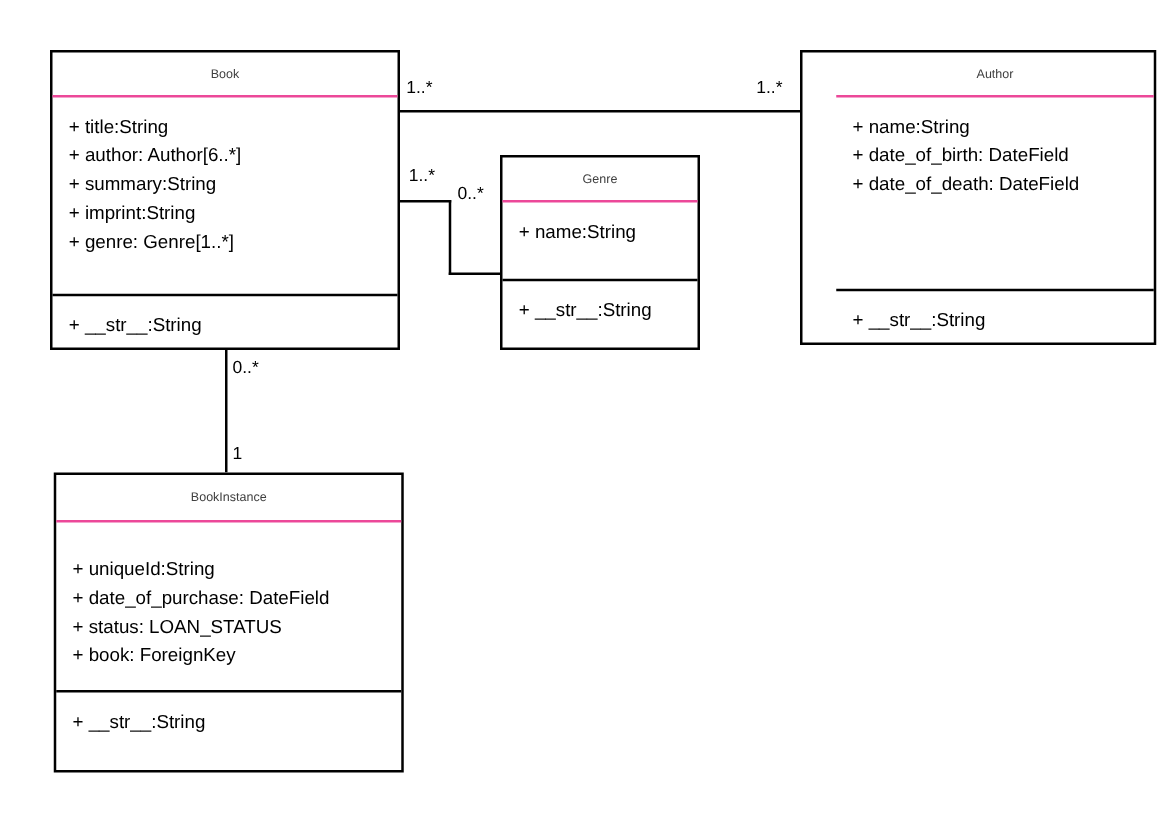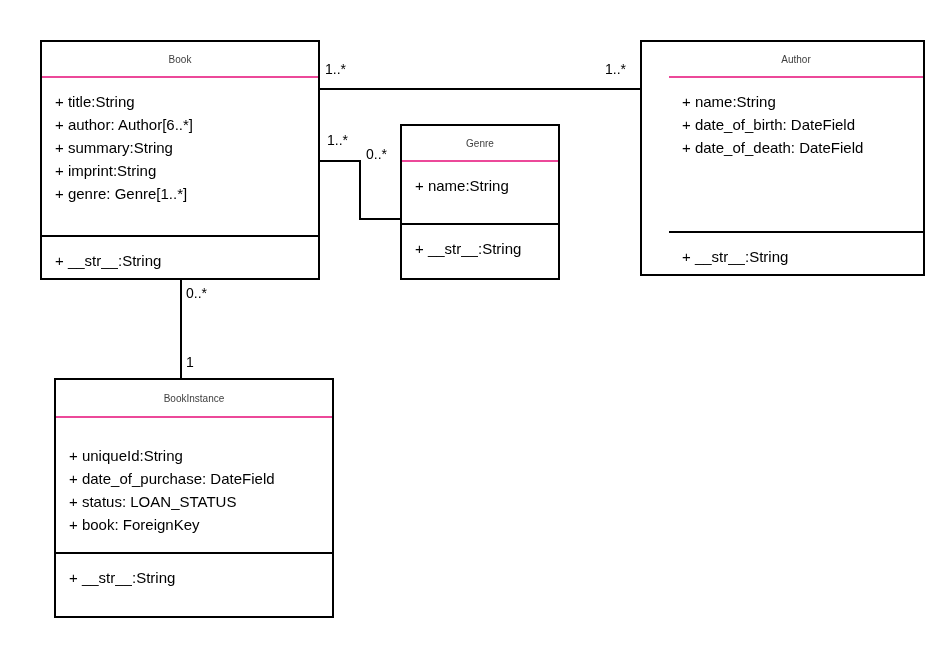--- a/index.html
+++ b/index.html
@@ -122,21 +122,21 @@
   <div class="uml-class" style="left:400px; top:124px; width:160px; height:156px;">
     <div class="class-title" style="height:36px;">Genre</div>
     <div class="class-attrs" style="height:63px;">
       <div class="member">+ name:String</div>
     </div>
     <div class="class-methods">
       <div class="member">+ __str__:String</div>
     </div>
   </div>
 
-  <div class="uml-class" style="left:54px; top:378px; width:280px; height:240px;">
+  <div class="uml-class" style="left:43px; top:378px; width:280px; height:240px;">
     <div class="class-title" style="height:38px;">BookInstance</div>
     <div class="class-attrs" style="height:136px; padding-top:26px;">
       <div class="member">+ uniqueId:String</div>
       <div class="member">+ date_of_purchase: DateField</div>
       <div class="member">+ status: LOAN_STATUS</div>
       <div class="member">+ book: ForeignKey</div>
     </div>
     <div class="class-methods">
       <div class="member">+ __str__:String</div>
     </div>

